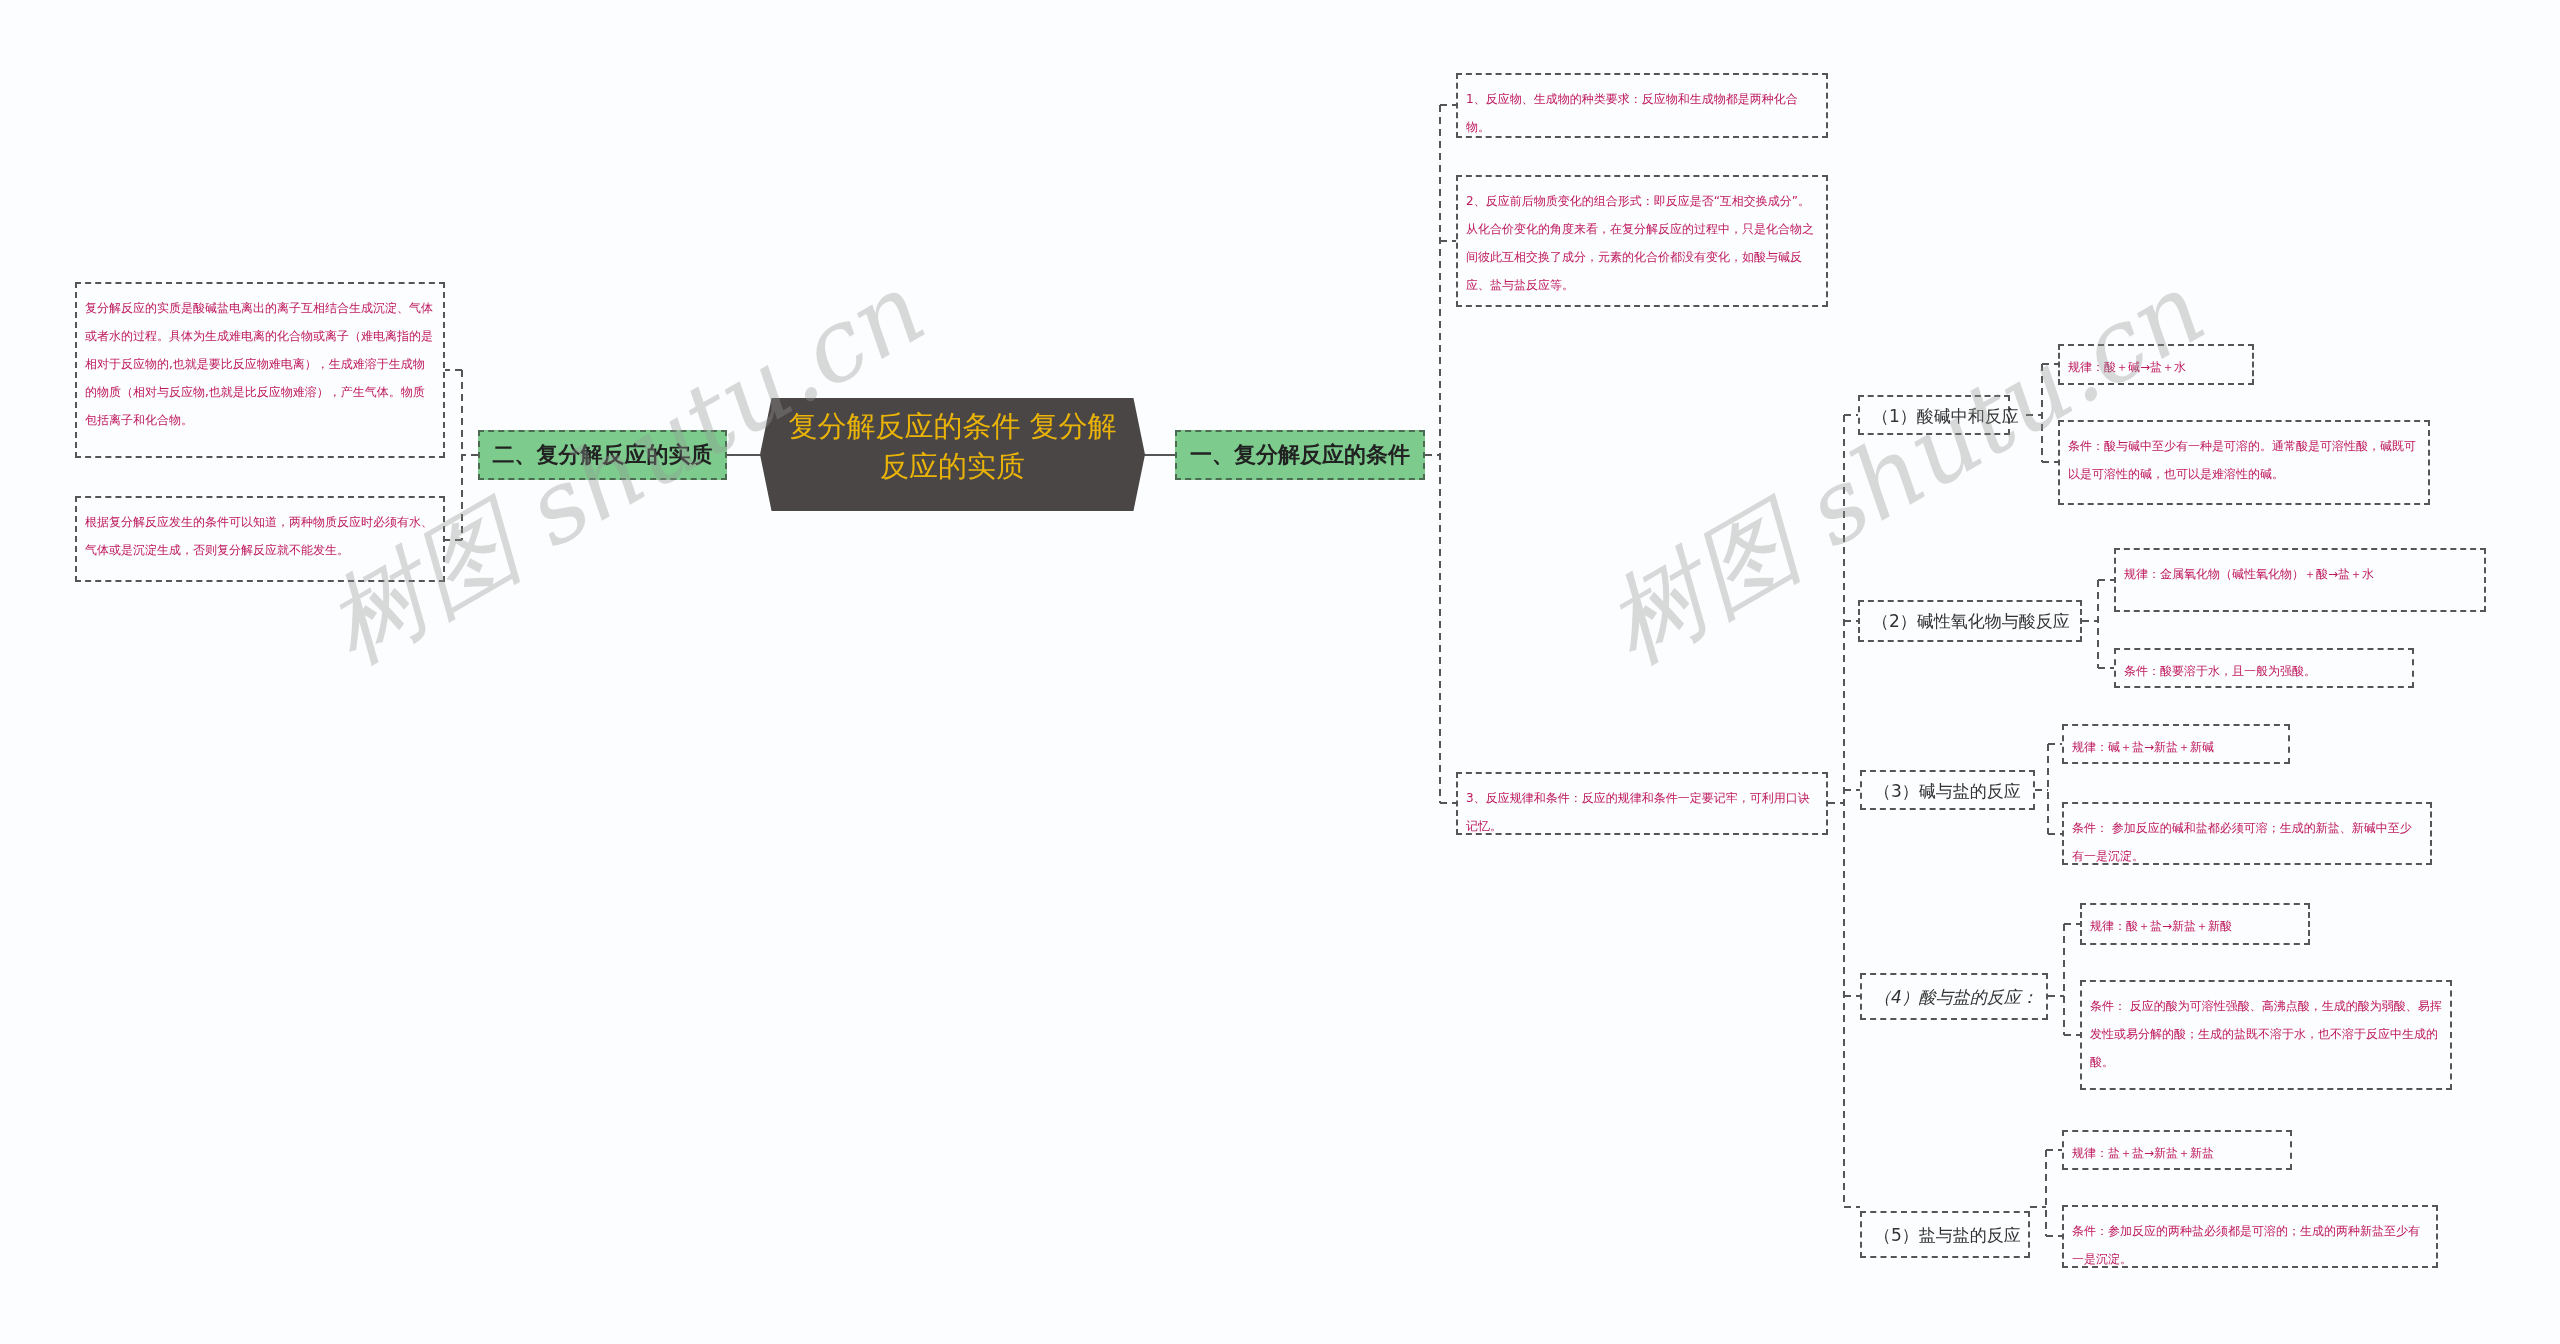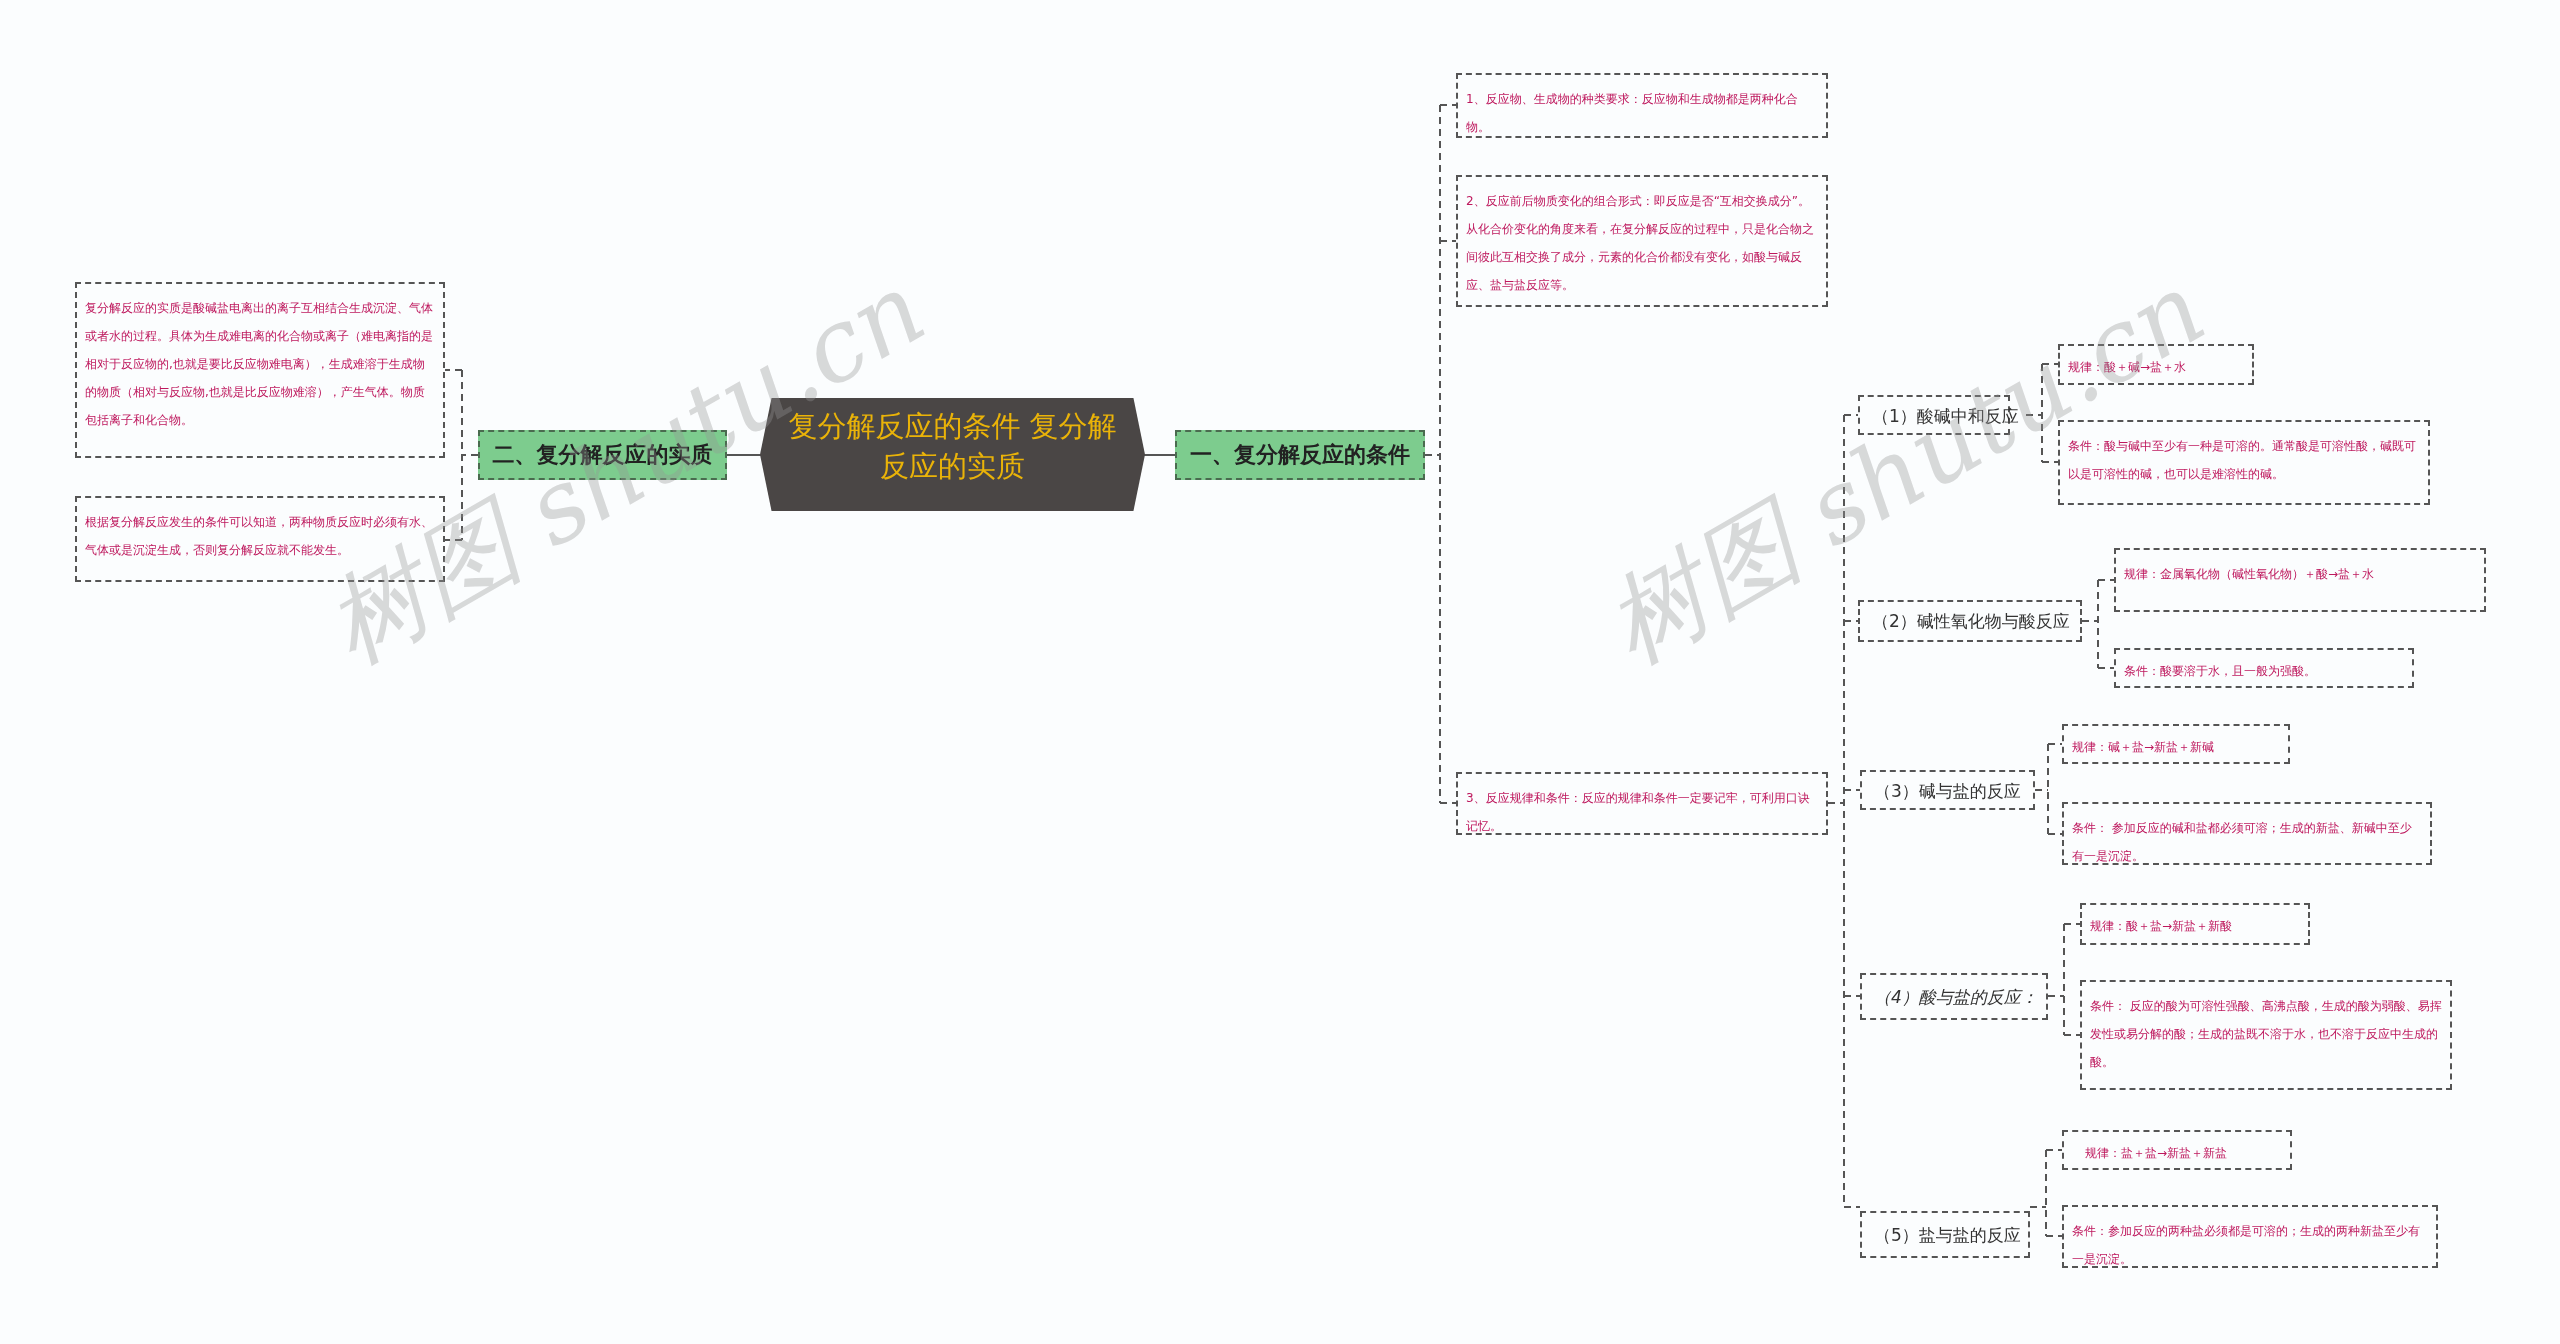--- a/index.html
+++ b/index.html
@@ -169,21 +169,21 @@
 <div class="box" style="left:2080px;top:903px;width:230px;height:42px;padding:7px 8px;">
   <span>规律：酸＋盐→新盐＋新酸</span>
 </div>
 <div class="box" style="left:2080px;top:980px;width:372px;height:110px;">
   <span>条件： 反应的酸为可溶性强酸、高沸点酸，生成的酸为弱酸、易挥发性或易分解的酸；生成的盐既不溶于水，也不溶于反应中生成的酸。</span>
 </div>
 
 <div class="sub" style="left:1860px;top:1211px;width:170px;height:47px;line-height:28px;">
   <span>（5）盐与盐的反应</span>
 </div>
-<div class="box" style="left:2062px;top:1130px;width:230px;height:40px;padding:7px 21px;">
+<div class="box" style="left:2062px;top:1130px;width:230px;height:40px;padding:7px 8px;">
   <span>规律：盐＋盐→新盐＋新盐</span>
 </div>
 <div class="box" style="left:2062px;top:1205px;width:376px;height:63px;">
   <span>条件：参加反应的两种盐必须都是可溶的；生成的两种新盐至少有一是沉淀。</span>
 </div>
 
 <div class="wm" style="left:370px;top:560px;">树图 shutu.cn</div>
 <div class="wm" style="left:1650px;top:560px;">树图 shutu.cn</div>
 
 </body></html>

